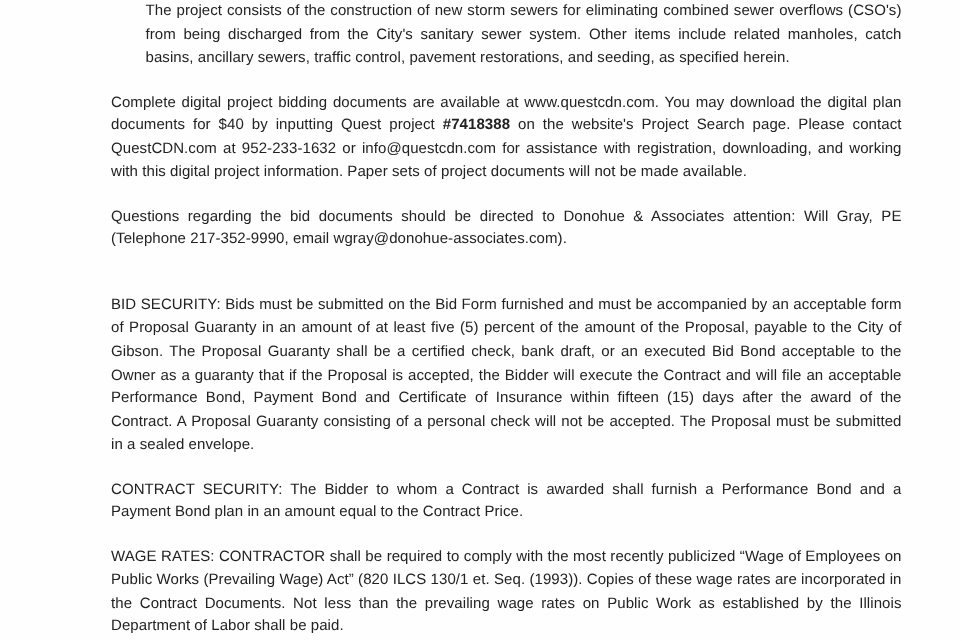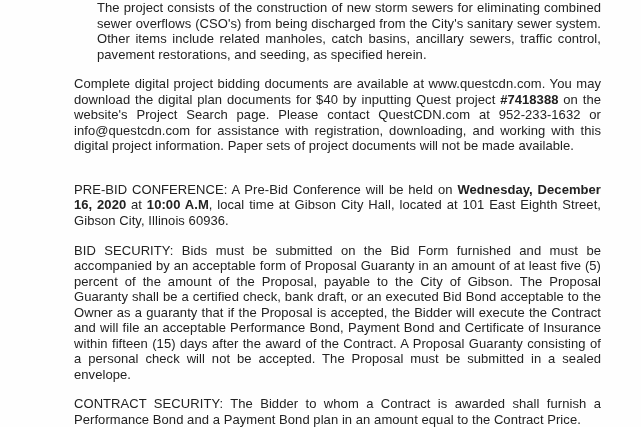--- a/index.html
+++ b/index.html
@@ -22,21 +22,21 @@
     overflow: hidden;
   }
   .doc-body {
     position: absolute;
     left: 74px;
     top: 0px;
     width: 527px;
   }
   p.para {
     margin: 0;
-    font-size: 13px;
+    font-size: 10px;
     line-height: 15.55px;
     text-align: justify;
     text-justify: inter-word;
     color: #222222;
     letter-spacing: 0.005em;
   }
   p.para.indent {
     margin-left: 23px;
     width: 504px;
   }
@@ -50,24 +50,24 @@
   <div class="doc-body">
 
     <p class="para indent">The project consists of the construction of new storm sewers for eliminating combined sewer overflows (CSO's) from being discharged from the City's sanitary sewer system. Other items include related manholes, catch basins, ancillary sewers, traffic control, pavement restorations, and seeding, as specified herein.</p>
 
     <div class="gap-md"></div>
 
     <p class="para"><span>Complete digital project bidding documents are available at www.questcdn.com. You may download the digital plan documents for $40 by inputting Quest project </span><b>#7418388</b><span> on the website's Project Search page. Please contact QuestCDN.com at 952-233-1632 or info@questcdn.com for assistance with registration, downloading, and working with this digital project information. Paper sets of project documents will not be made available.</span></p>
 
     <div class="gap-md"></div>
 
+    <p class="para">Questions regarding the bid documents should be directed to Donohue &amp; Associates attention: Will Gray, PE (Telephone 217-352-9990, email wgray@donohue-associates.com).</p>
 
     <div class="gap-md"></div>
 
-    <p class="para"><span>PRE-BID CONFERENCE:  A Pre-Bid Conference will be held on </span><b>Wednesday, December 16, 2020</b><span> at </span><b>10:00 A.M</b><span>, local time at Gibson City Hall, located at 101 East Eighth Street, Gibson City, Illinois 60936.</span></p>
 
     <div class="gap-md"></div>
 
     <p class="para">BID SECURITY: Bids must be submitted on the Bid Form furnished and must be accompanied by an acceptable form of Proposal Guaranty in an amount of at least five (5) percent of the amount of the Proposal, payable to the City of Gibson.  The Proposal Guaranty shall be a certified check, bank draft, or an executed Bid Bond acceptable to the Owner as a guaranty that if the Proposal is accepted, the Bidder will execute the Contract and will file an acceptable Performance Bond, Payment Bond and Certificate of Insurance within fifteen (15) days after the award of the Contract.  A Proposal Guaranty consisting of a personal check will not be accepted. The Proposal must be submitted in a sealed envelope.</p>
 
     <div class="gap-md"></div>
 
     <p class="para">CONTRACT SECURITY: The Bidder to whom a Contract is awarded shall furnish a Performance Bond and a Payment Bond plan in an amount equal to the Contract Price.</p>
 
     <div class="gap-md"></div>

